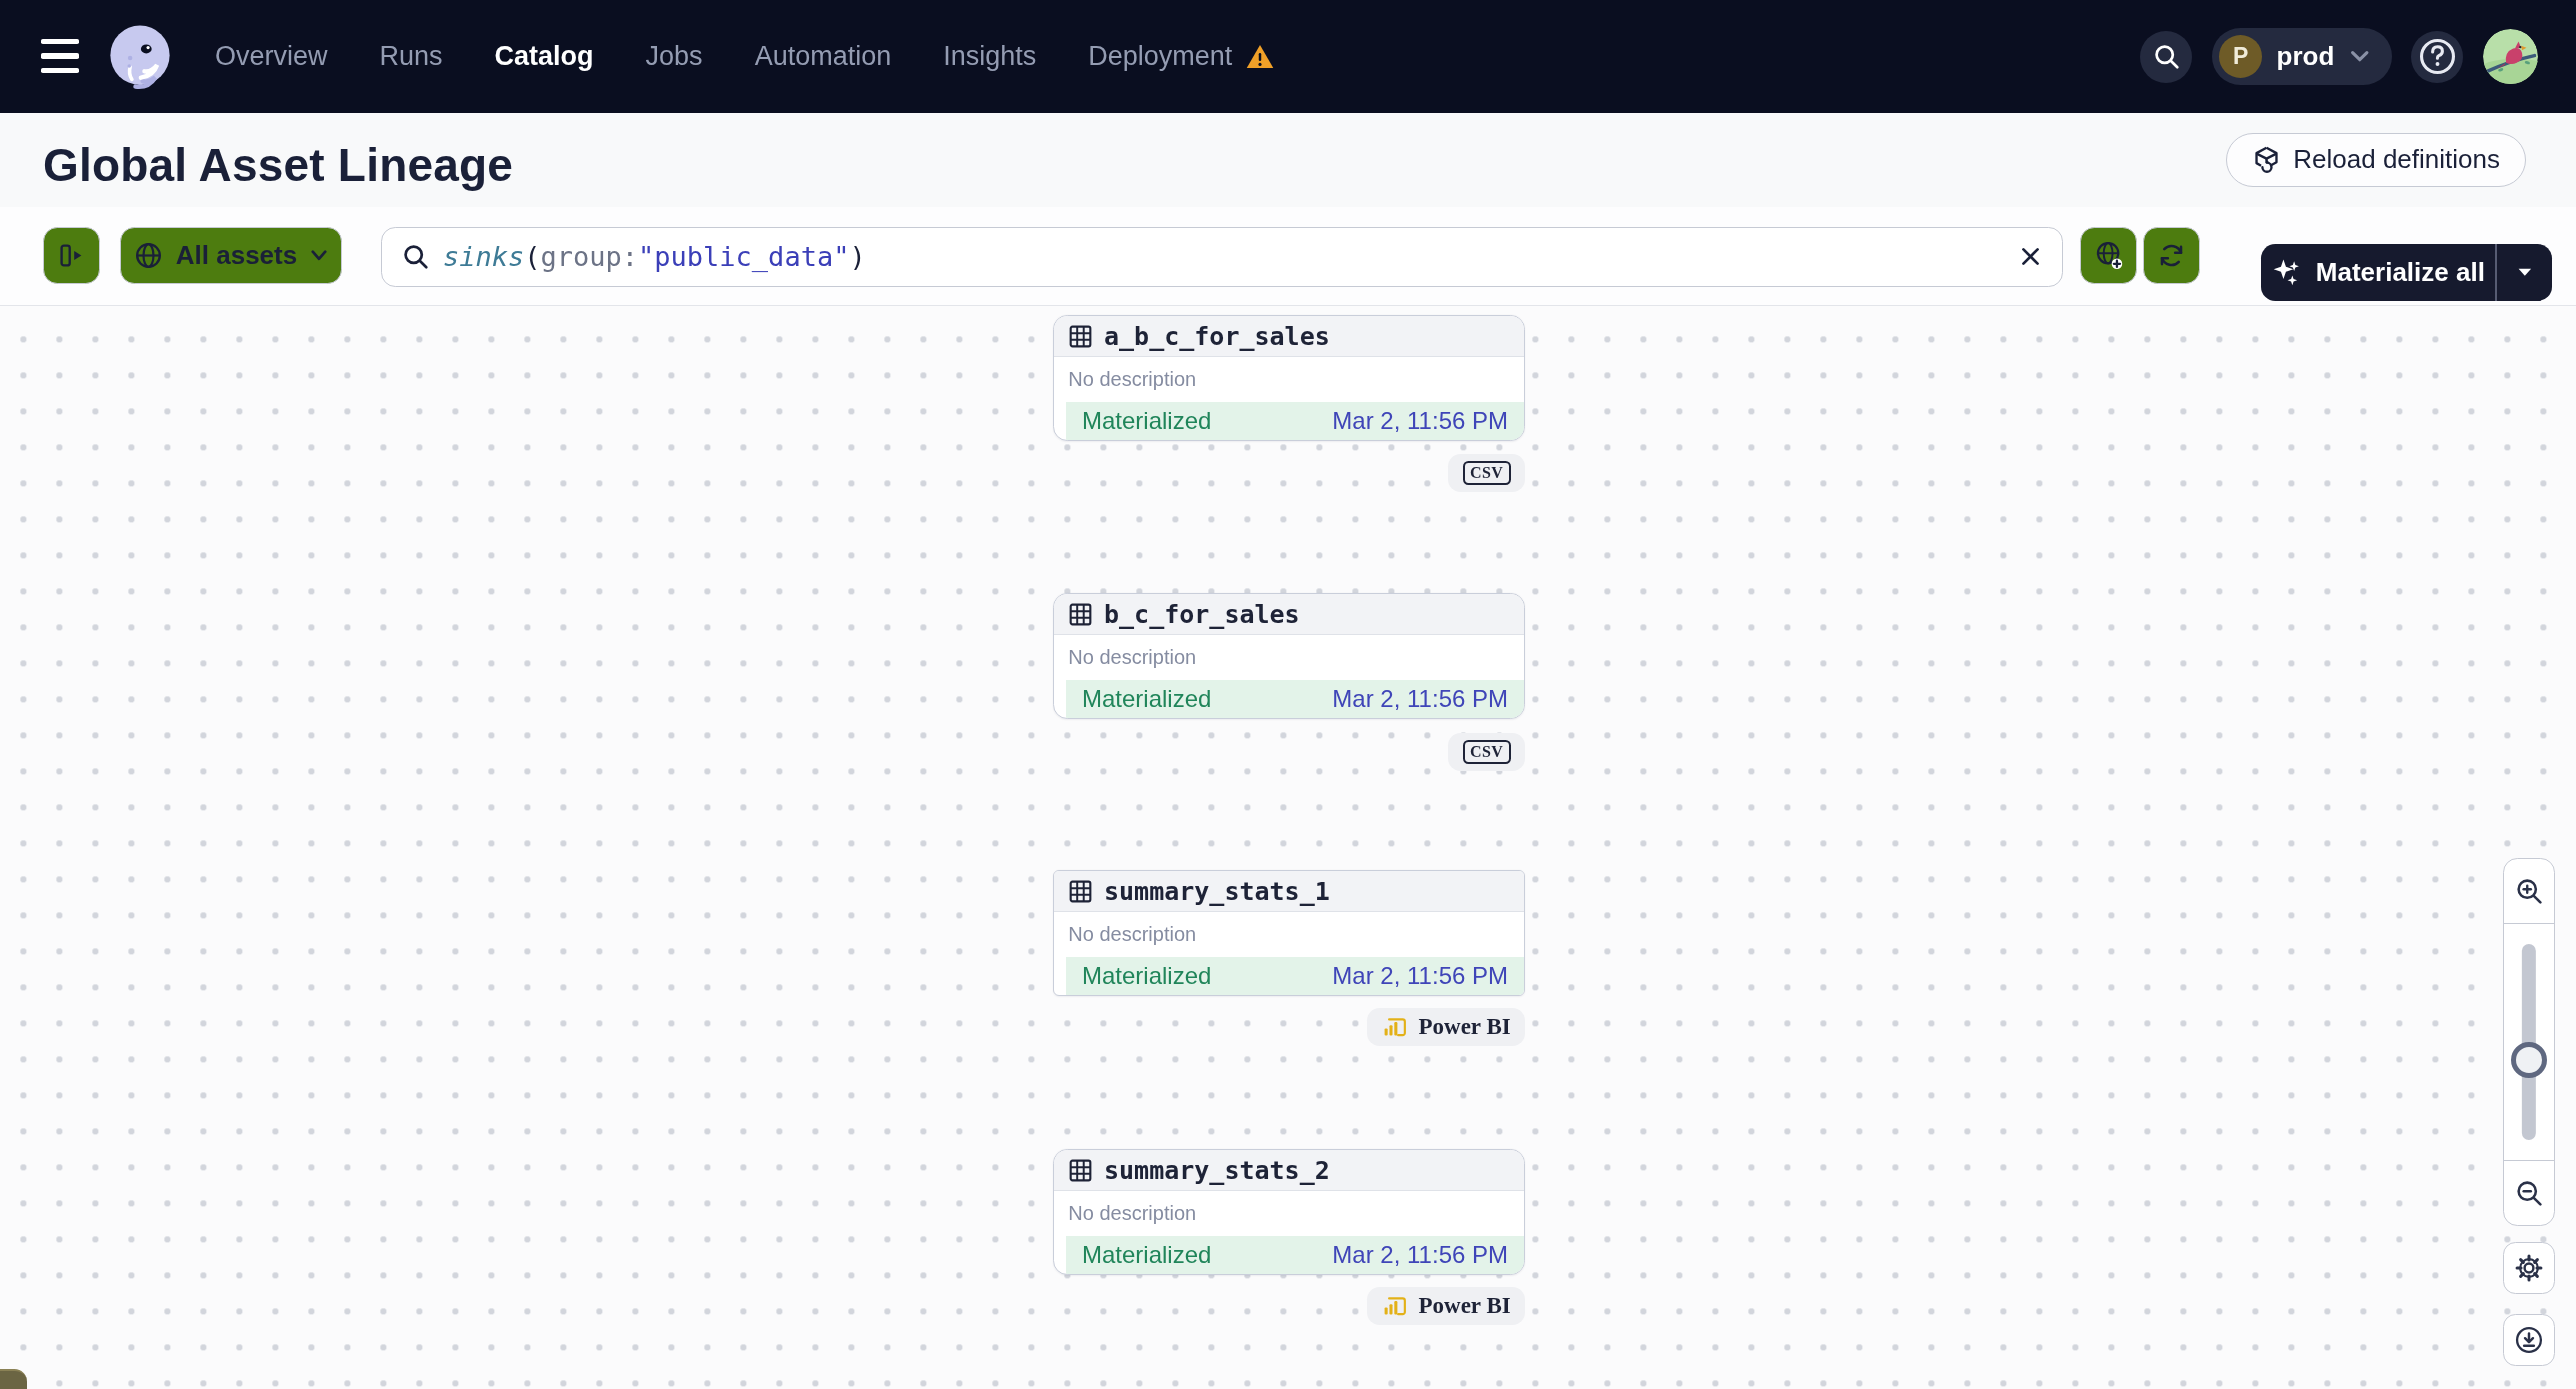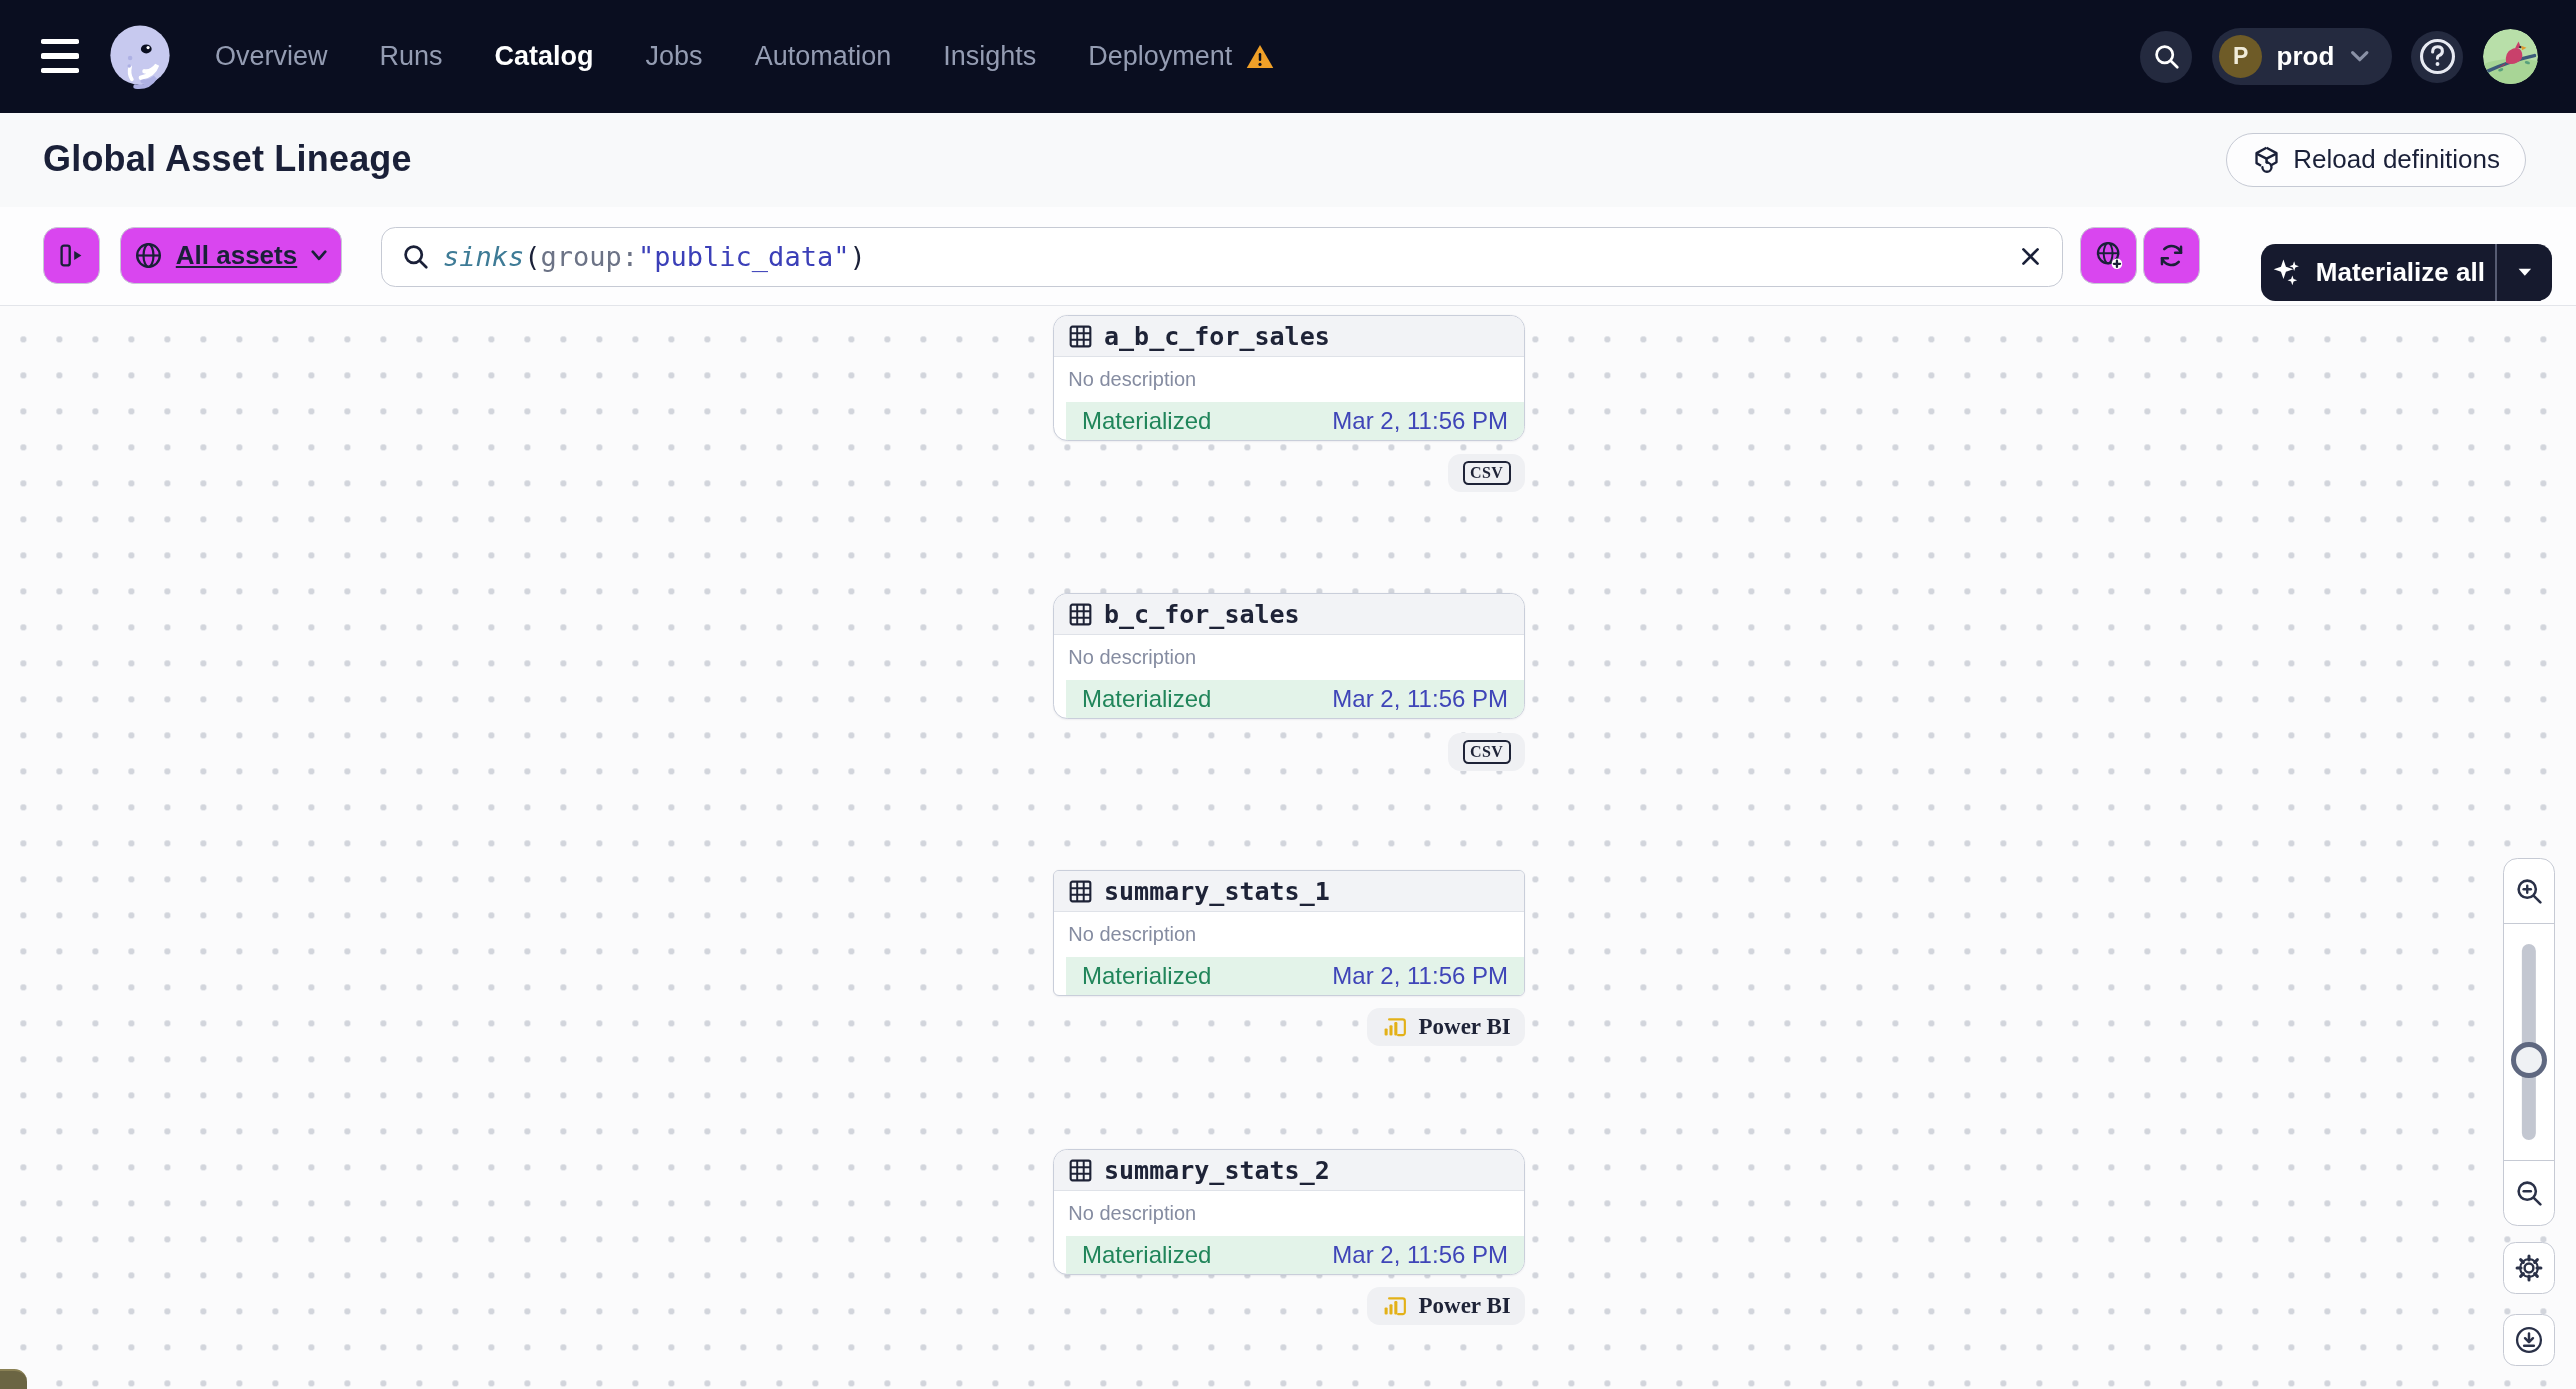--- a/index.html
+++ b/index.html
@@ -25,32 +25,32 @@
   .env-pill { height:57px; border-radius:29px; background:#242A3F; display:flex;
     align-items:center; gap:14.3px; padding:0 21.5px 0 7.2px; cursor:pointer; }
   .env-avatar { width:43px; height:43px; border-radius:50%; background:#6E5B27;
     color:#F0EBD8; font-size:23px; font-weight:700; display:flex; align-items:center; justify-content:center; }
   .env-name { color:#FFFFFF; font-size:26px; font-weight:600; }
   .user-avatar { width:55px; height:55px; border-radius:50%; overflow:hidden; cursor:pointer; }
 
   
   .title-row { position:absolute; left:0; top:113px; width:2576px; height:95px;
     background:#F8F9FA; border-bottom:1.8px solid #E3E5EA; }
-  .page-title { position:absolute; left:43px; top:25px; font-size:36px; font-weight:700;
+  .page-title { position:absolute; left:43px; top:25px; font-size:46px; font-weight:700;
     color:#1A2038; letter-spacing:0.2px;text-align:center; }
   .reload-btn { position:absolute; right:50px; top:19.7px; height:54px; border-radius:27px;
     border:1.8px solid #C6CAD4; background:#FDFDFE; display:flex; align-items:center;
     gap:12.5px; padding:8px 25px; font-size:26px; color:#1A2038; cursor:pointer; }
 
   
   .toolbar-row { position:absolute; left:0; top:207px; width:2576px; height:99px;
     background:#FDFDFE; border-bottom:1.8px solid #E3E5EA; }
   .tb-btn { position:absolute; top:19.7px; height:57px; border:1.8px solid #C6CAD4;
-    border-radius:14.3px; background:#d946ef; display:flex; align-items:center;
-    justify-content:center; cursor:pointer;text-decoration:underline; }
+    border-radius:14.3px; background:#4d7c0f; display:flex; align-items:center;
+    justify-content:center; cursor:pointer; }
   .panel-btn { left:43px; width:57px; }
   .scope-btn { left:120px; width:222px; gap:12.5px; font-size:26px; font-weight:600; color:#1A2038; }
   .search-box { position:absolute; left:381px; top:19.7px; width:1682px; height:60px;
     border:1.8px solid #C6CAD4; border-radius:14.3px; background:#FFFFFF; display:flex;
     align-items:center; padding:0 19.7px; gap:14.3px; }
   .query { font-size:27px; display:flex; align-items:baseline; }
   .q-fn { color:#3E7B96; font-style:italic; }
   .q-punct { color:#1A2038; }
   .q-key { color:#6C7386; }
   .q-str { color:#3B3FB8; }

